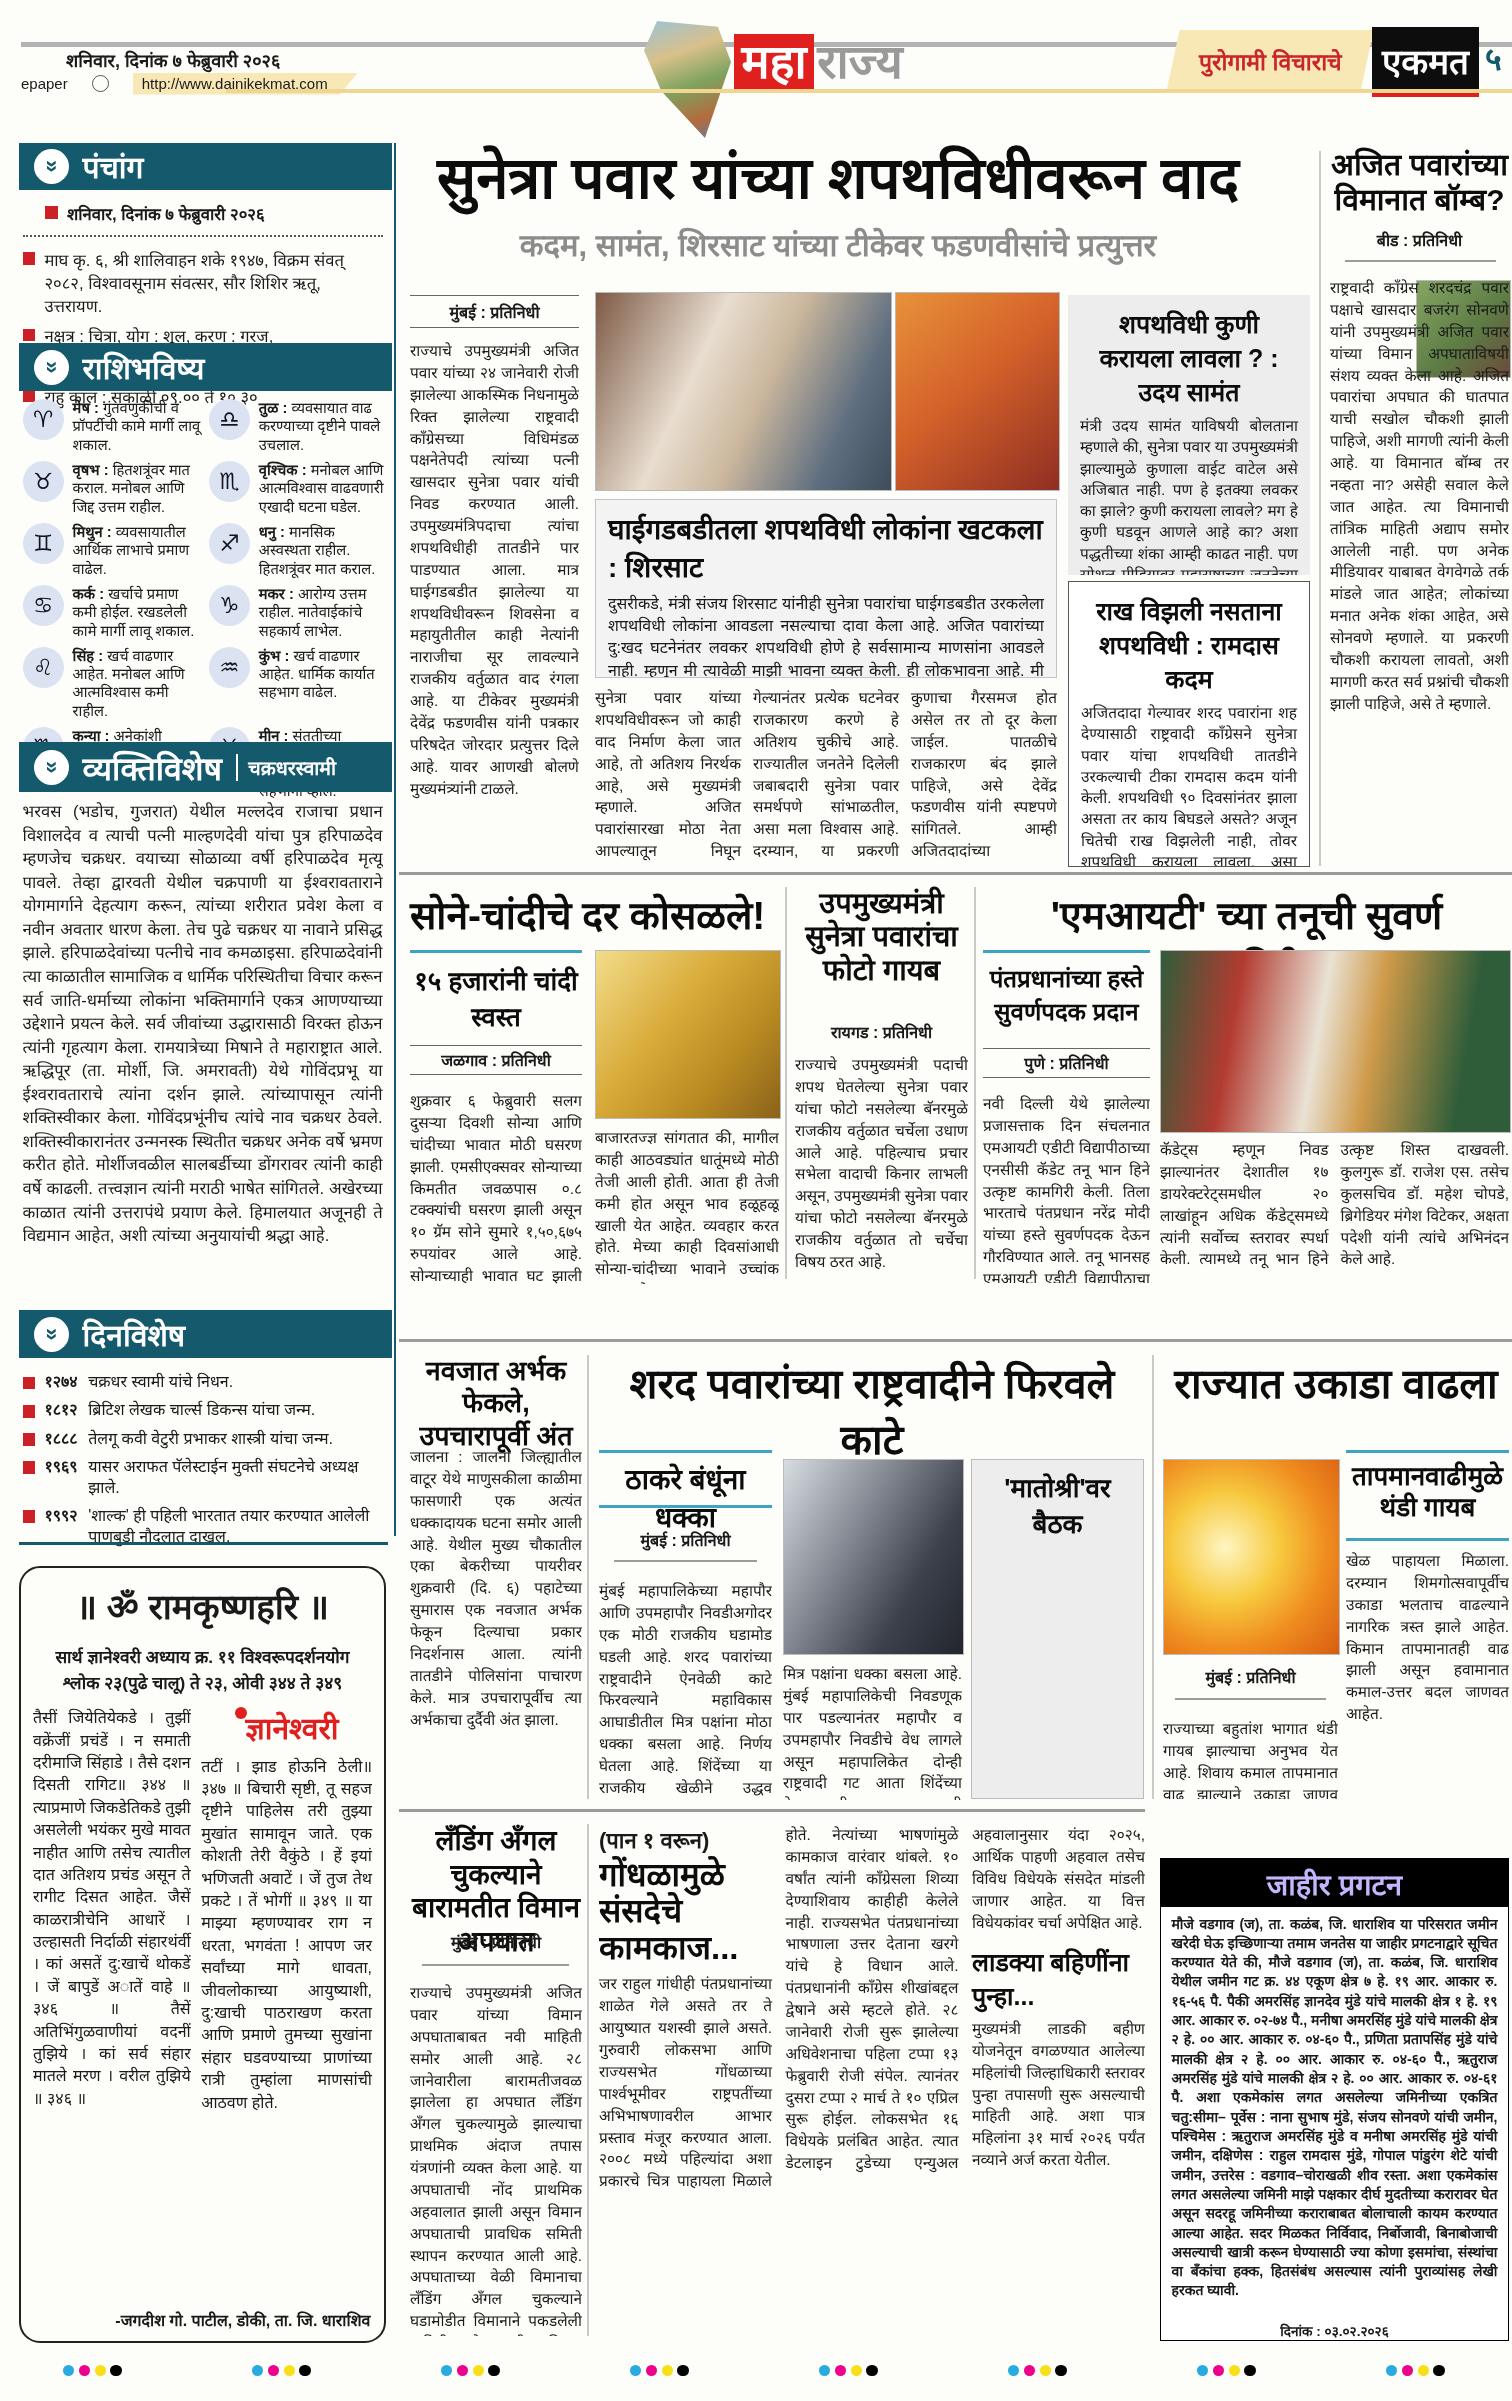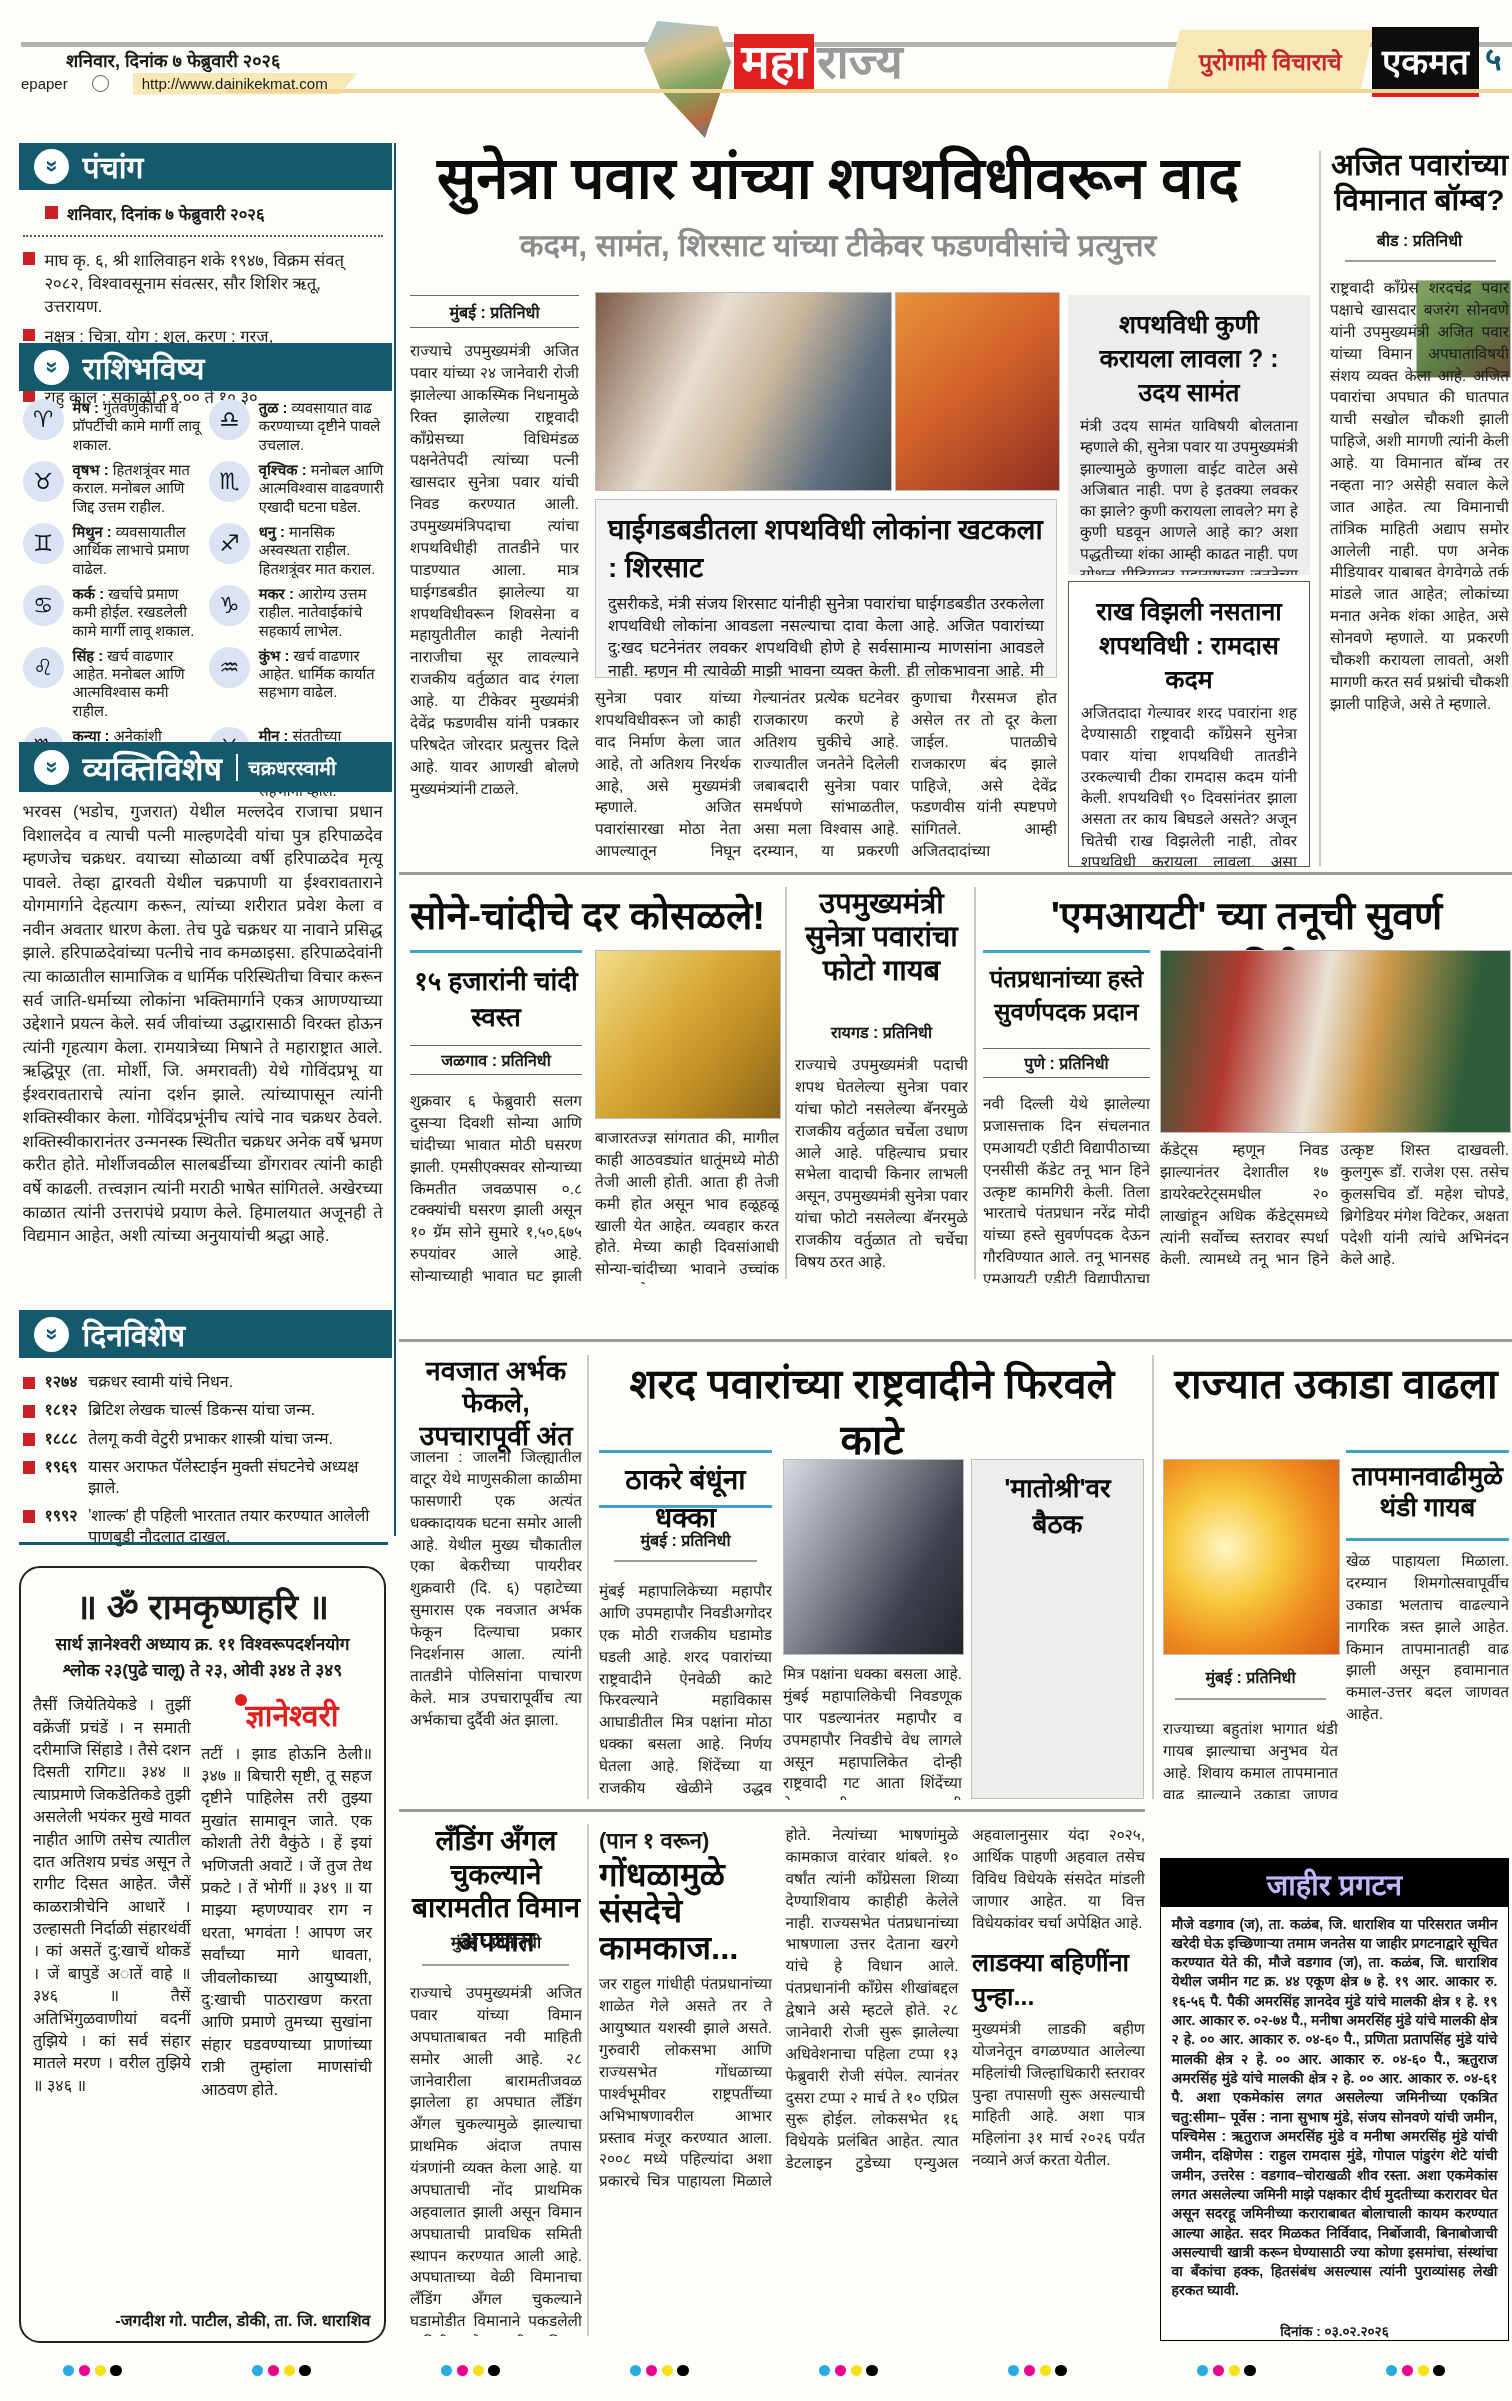--- a/index.html
+++ b/index.html
@@ -183,21 +183,21 @@
   <div class="din-row">
       <span class="red-sq"></span>
       <span class="din-year">१९९२</span>
       <span>'शाल्क' ही पहिली भारतात तयार करण्यात आलेली पाणबुडी नौदलात दाखल.</span>
     </div>
 </div>
 <div class="abs" style="left:19px;top:1542px;width:369px;height:3px;background:#15596c;"></div>
 
 <div class="abs" style="left:19px;top:1566px;width:367px;height:777px;border:2.3px solid #222;border-radius:21px;padding:13.6px 12px;box-sizing:border-box;overflow:hidden;">
   <div style="text-align:center;font-weight:900;font-size:35px;">॥ ॐ रामकृष्णहरि ॥</div>
-  <div style="text-align:center;font-weight:bold;font-size:17.3px;margin-top:3px;">सार्थ ज्ञानेश्वरी अध्याय क्र. ११ विश्वरूपदर्शनयोग</div>
+  <div style="text-align:center;font-weight:bold;font-size:17.3px;margin-top:16px;">सार्थ ज्ञानेश्वरी अध्याय क्र. ११ विश्वरूपदर्शनयोग</div>
   <div style="text-align:center;font-weight:bold;font-size:17.3px;margin-top:3px;">श्लोक २३(पुढे चालू) ते २३, ओवी ३४४ ते ३४९</div>
   <div style="display:flex;gap:10.5px;margin-top:13.6px;">
     <div class="jus" style="width:48%;font-size:16px;line-height:1.4;">तैसीं जियेतियेकडे । तुझीं वक्रेंजीं प्रचंडें । न समाती दरीमाजि सिंहाडे । तैसे दशन दिसती रागिट॥ ३४४ ॥ त्याप्रमाणे जिकडेतिकडे तुझी असलेली भयंकर मुखे मावत नाहीत आणि तसेच त्यातील दात अतिशय प्रचंड असून ते रागीट दिसत आहेत. जैसें काळरात्रीचेनि आधारें । उल्हासती निर्दाळी संहारथंर्वी । कां असतें दु:खाचें थोकडें । जें बापुडें अातें वाहे ॥ ३४६ ॥ तैसें अतिभिंगुळवाणीयां वदनीं तुझिये । कां सर्व संहार मातले मरण । वरील तुझिये ॥ ३४६ ॥</div>
     <div style="width:52%;">
       <div style="text-align:center;margin-bottom:7.5px;">
         <span style="display:inline-block;width:12px;height:12px;border-radius:50%;background:#e01f1f;vertical-align:top;margin-right:-4.5px;"></span>
         <span style="color:#e01f1f;font-weight:900;font-size:30px;">ज्ञानेश्वरी</span>
       </div>
       <div class="jus" style="font-size:16px;line-height:1.4;">तटीं । झाड होऊनि ठेली॥ ३४७ ॥ बिचारी सृष्टी, तू सहज दृष्टीने पाहिलेस तरी तुझ्या मुखांत सामावून जाते. एक कोशती तेरी वैकुंठे । हें इयां भणिजती अवाटें । जें तुज तेथ प्रकटे । तें भोगीं ॥ ३४९ ॥ या माझ्या म्हणण्यावर राग न धरता, भगवंता ! आपण जर सर्वांच्या मागे धावता, जीवलोकाच्या आयुष्याशी, दु:खाची पाठराखण करता आणि प्रमाणे तुमच्या सुखांना संहार घडवण्याच्या प्राणांच्या रात्री तुम्हांला माणसांची आठवण होते.</div>
     </div>

